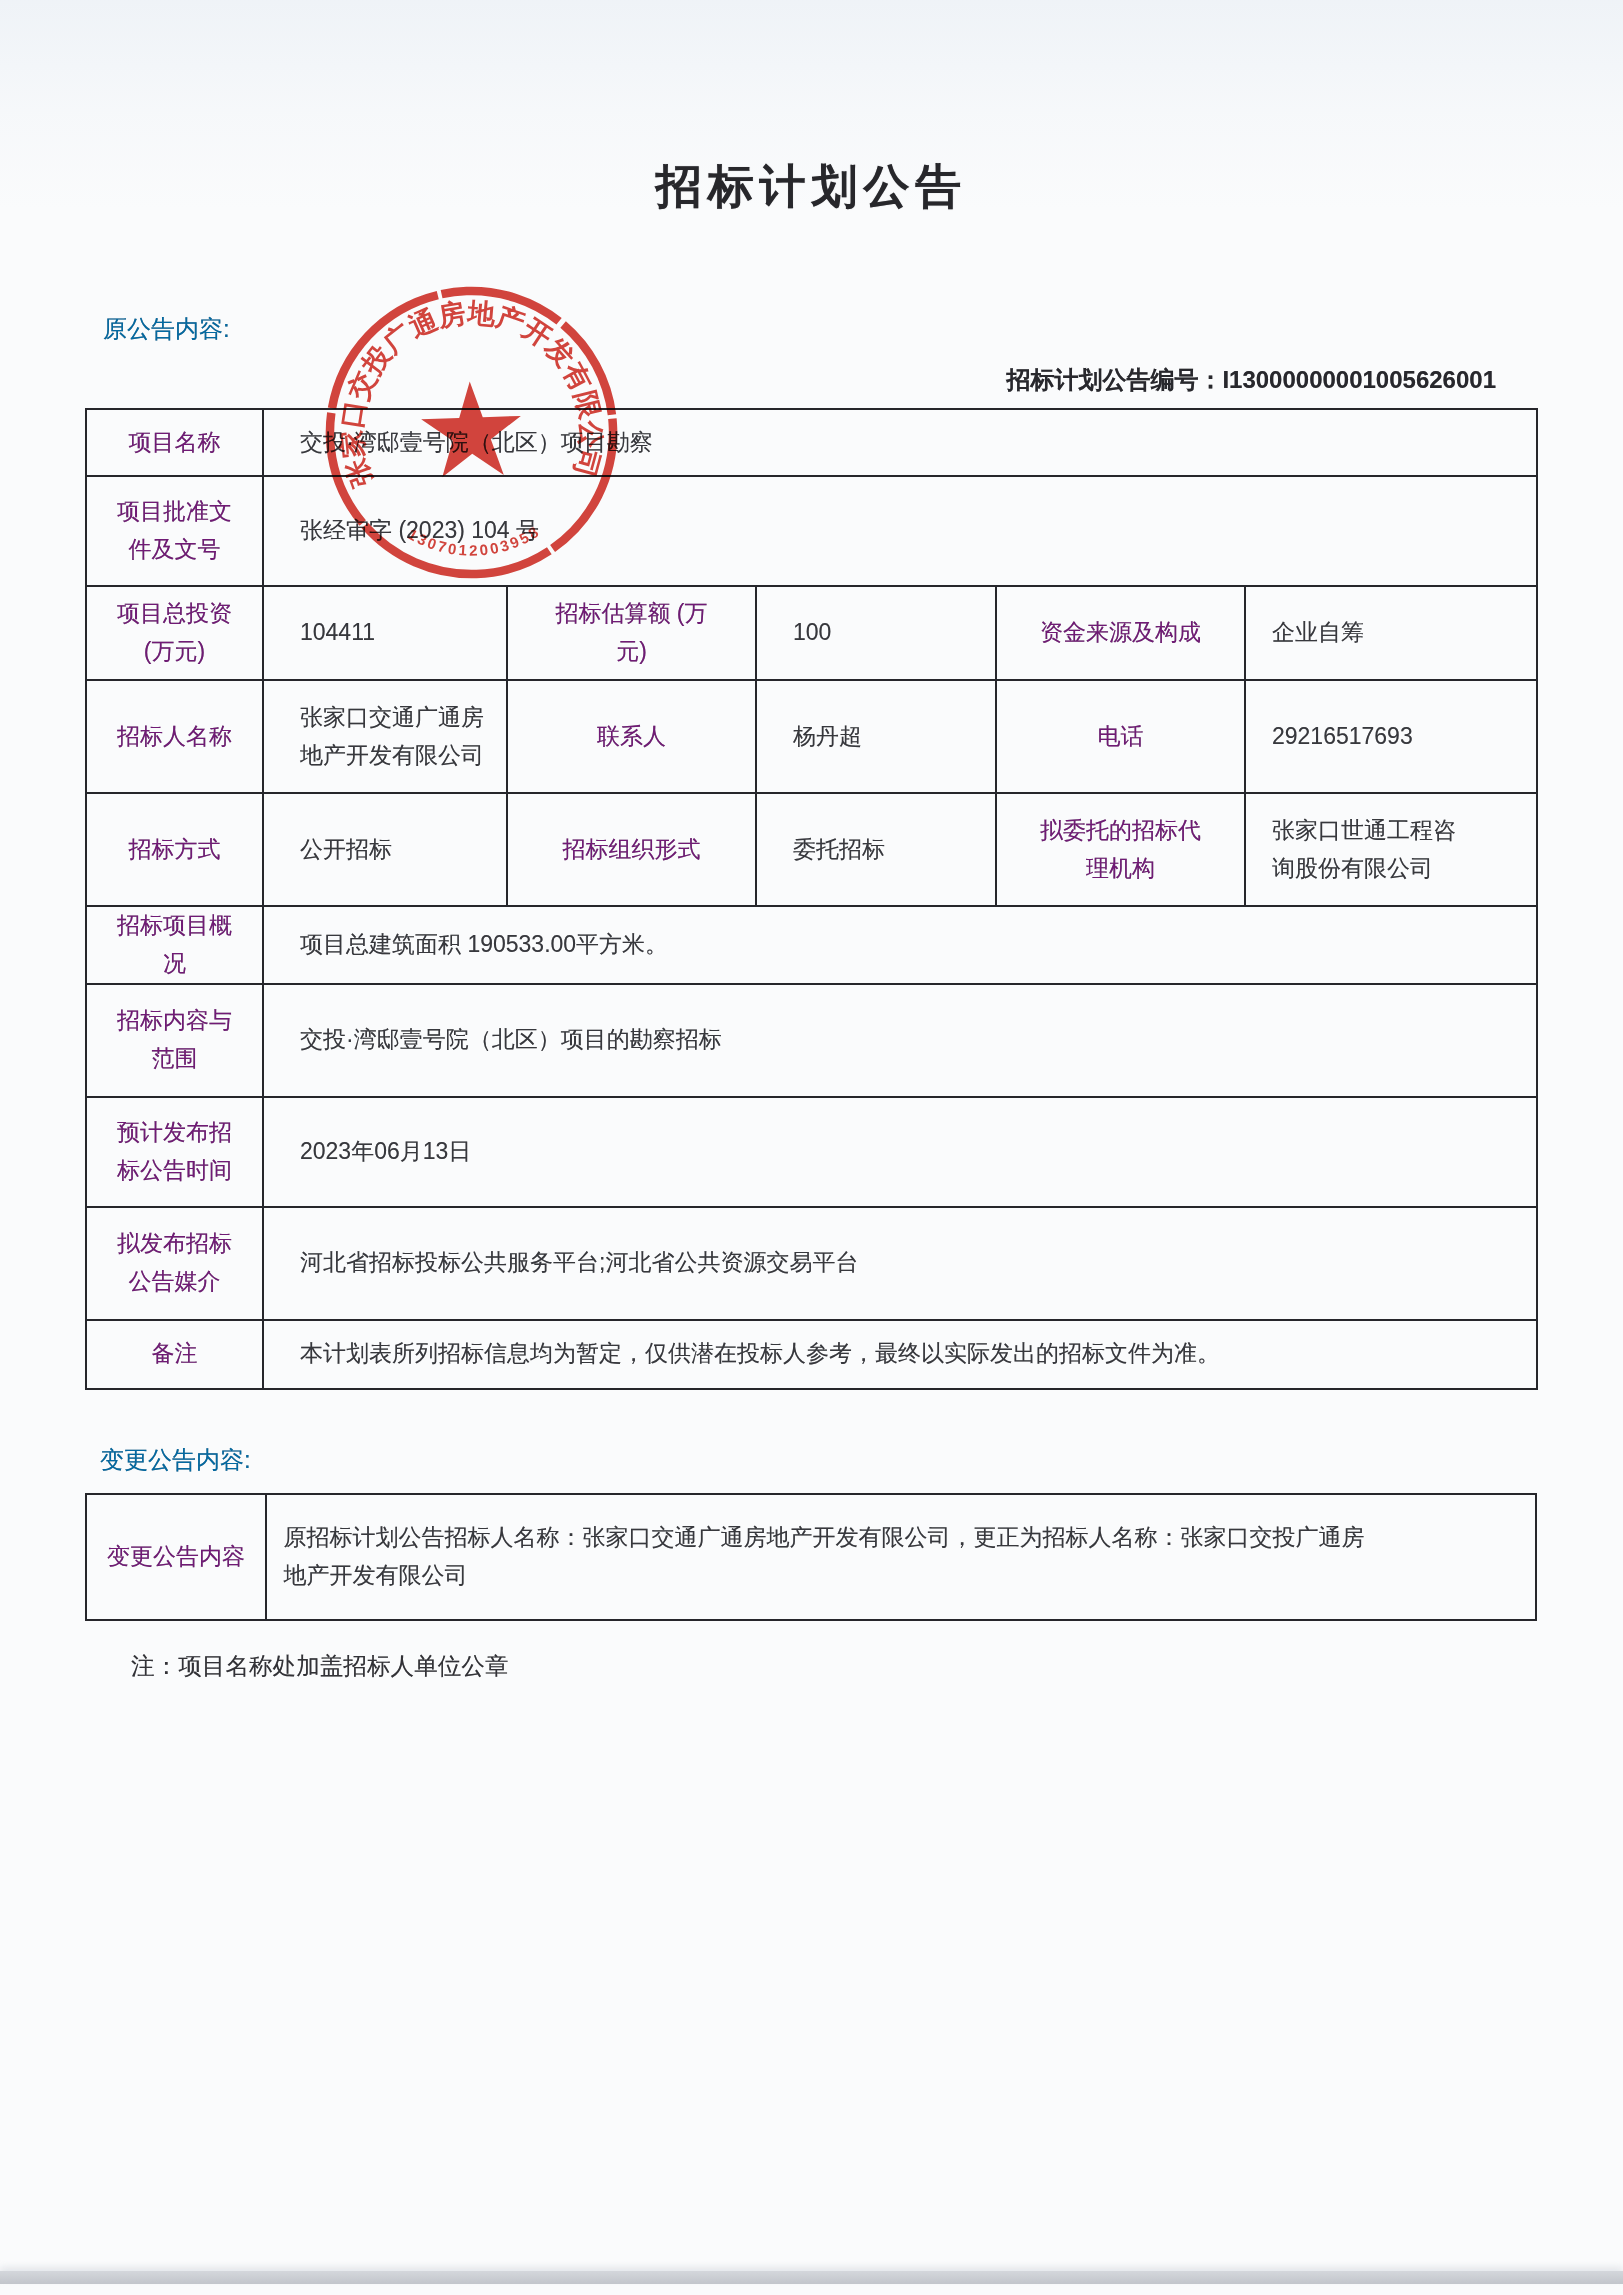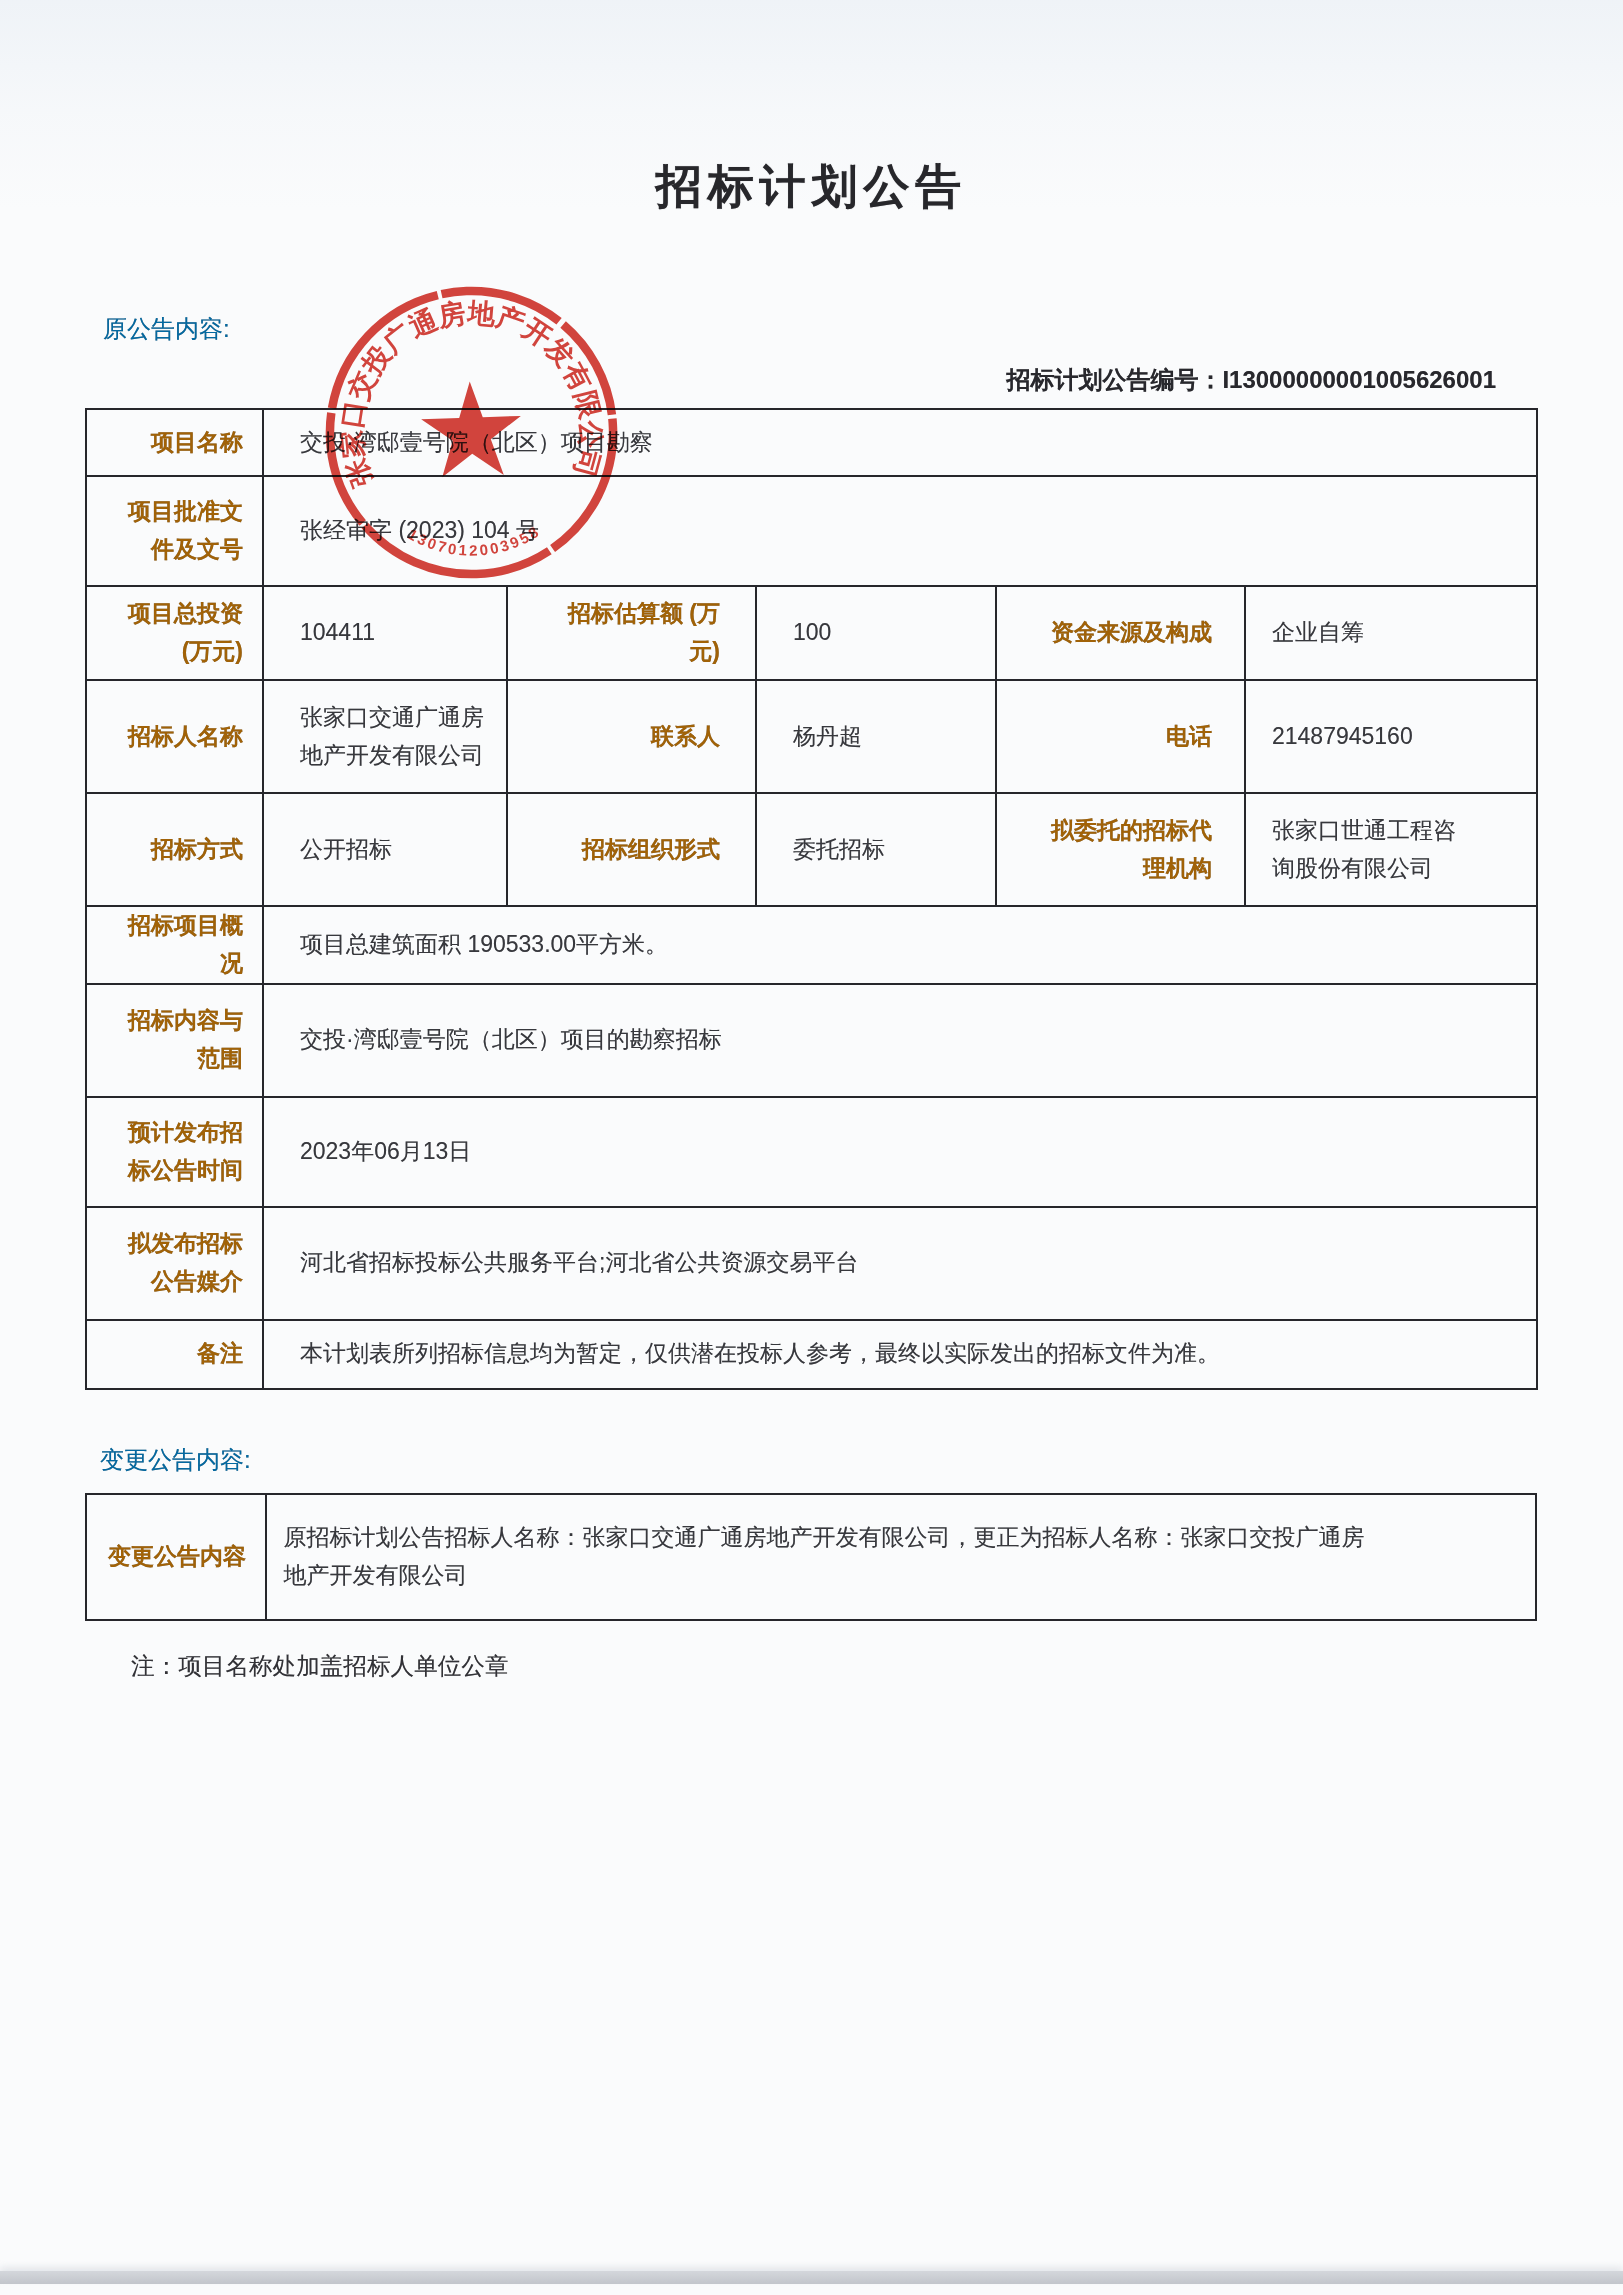--- a/index.html
+++ b/index.html
@@ -49,21 +49,21 @@
   table.main{top:408px;}
   table.change-tbl{top:1493px;}
   table.grid td{
     border:2px solid #26262b;
     font-size:23px;line-height:1.65;
     vertical-align:middle;
     overflow:hidden;
     word-break:normal;overflow-wrap:break-word;
   }
   td.lab{
-    font-weight:bold;text-align:right;color:#a16207;
+    font-weight:normal;text-align:center;color:#701a75;
     padding:0 19px;
     text-shadow:0 0 0.5px rgba(43,43,48,.5);
   }
   td.val{
     text-align:left;color:#37383d;
     padding:0 19.6px 0 36px;
     line-height:2.05;
     text-shadow:0 0 0.4px rgba(55,56,61,.4);
   }
   
@@ -124,21 +124,21 @@
       <td class="val">100</td>
       <td class="lab c5lab">资金来源及构成</td>
       <td class="val c6val">企业自筹</td>
     </tr>
     <tr style="height:113px">
       <td class="lab">招标人名称</td>
       <td class="val c2val">张家口交通广通房地产开发有限公司</td>
       <td class="lab c3lab">联系人</td>
       <td class="val">杨丹超</td>
       <td class="lab c5lab">电话</td>
-      <td class="val c6val">21487945160</td>
+      <td class="val c6val">29216517693</td>
     </tr>
     <tr style="height:113px">
       <td class="lab">招标方式</td>
       <td class="val c2val">公开招标</td>
       <td class="lab c3lab">招标组织形式</td>
       <td class="val">委托招标</td>
       <td class="lab c5lab">拟委托的招标代理机构</td>
       <td class="val c6val">张家口世通工程咨询股份有限公司</td>
     </tr>
     <tr style="height:67px">

